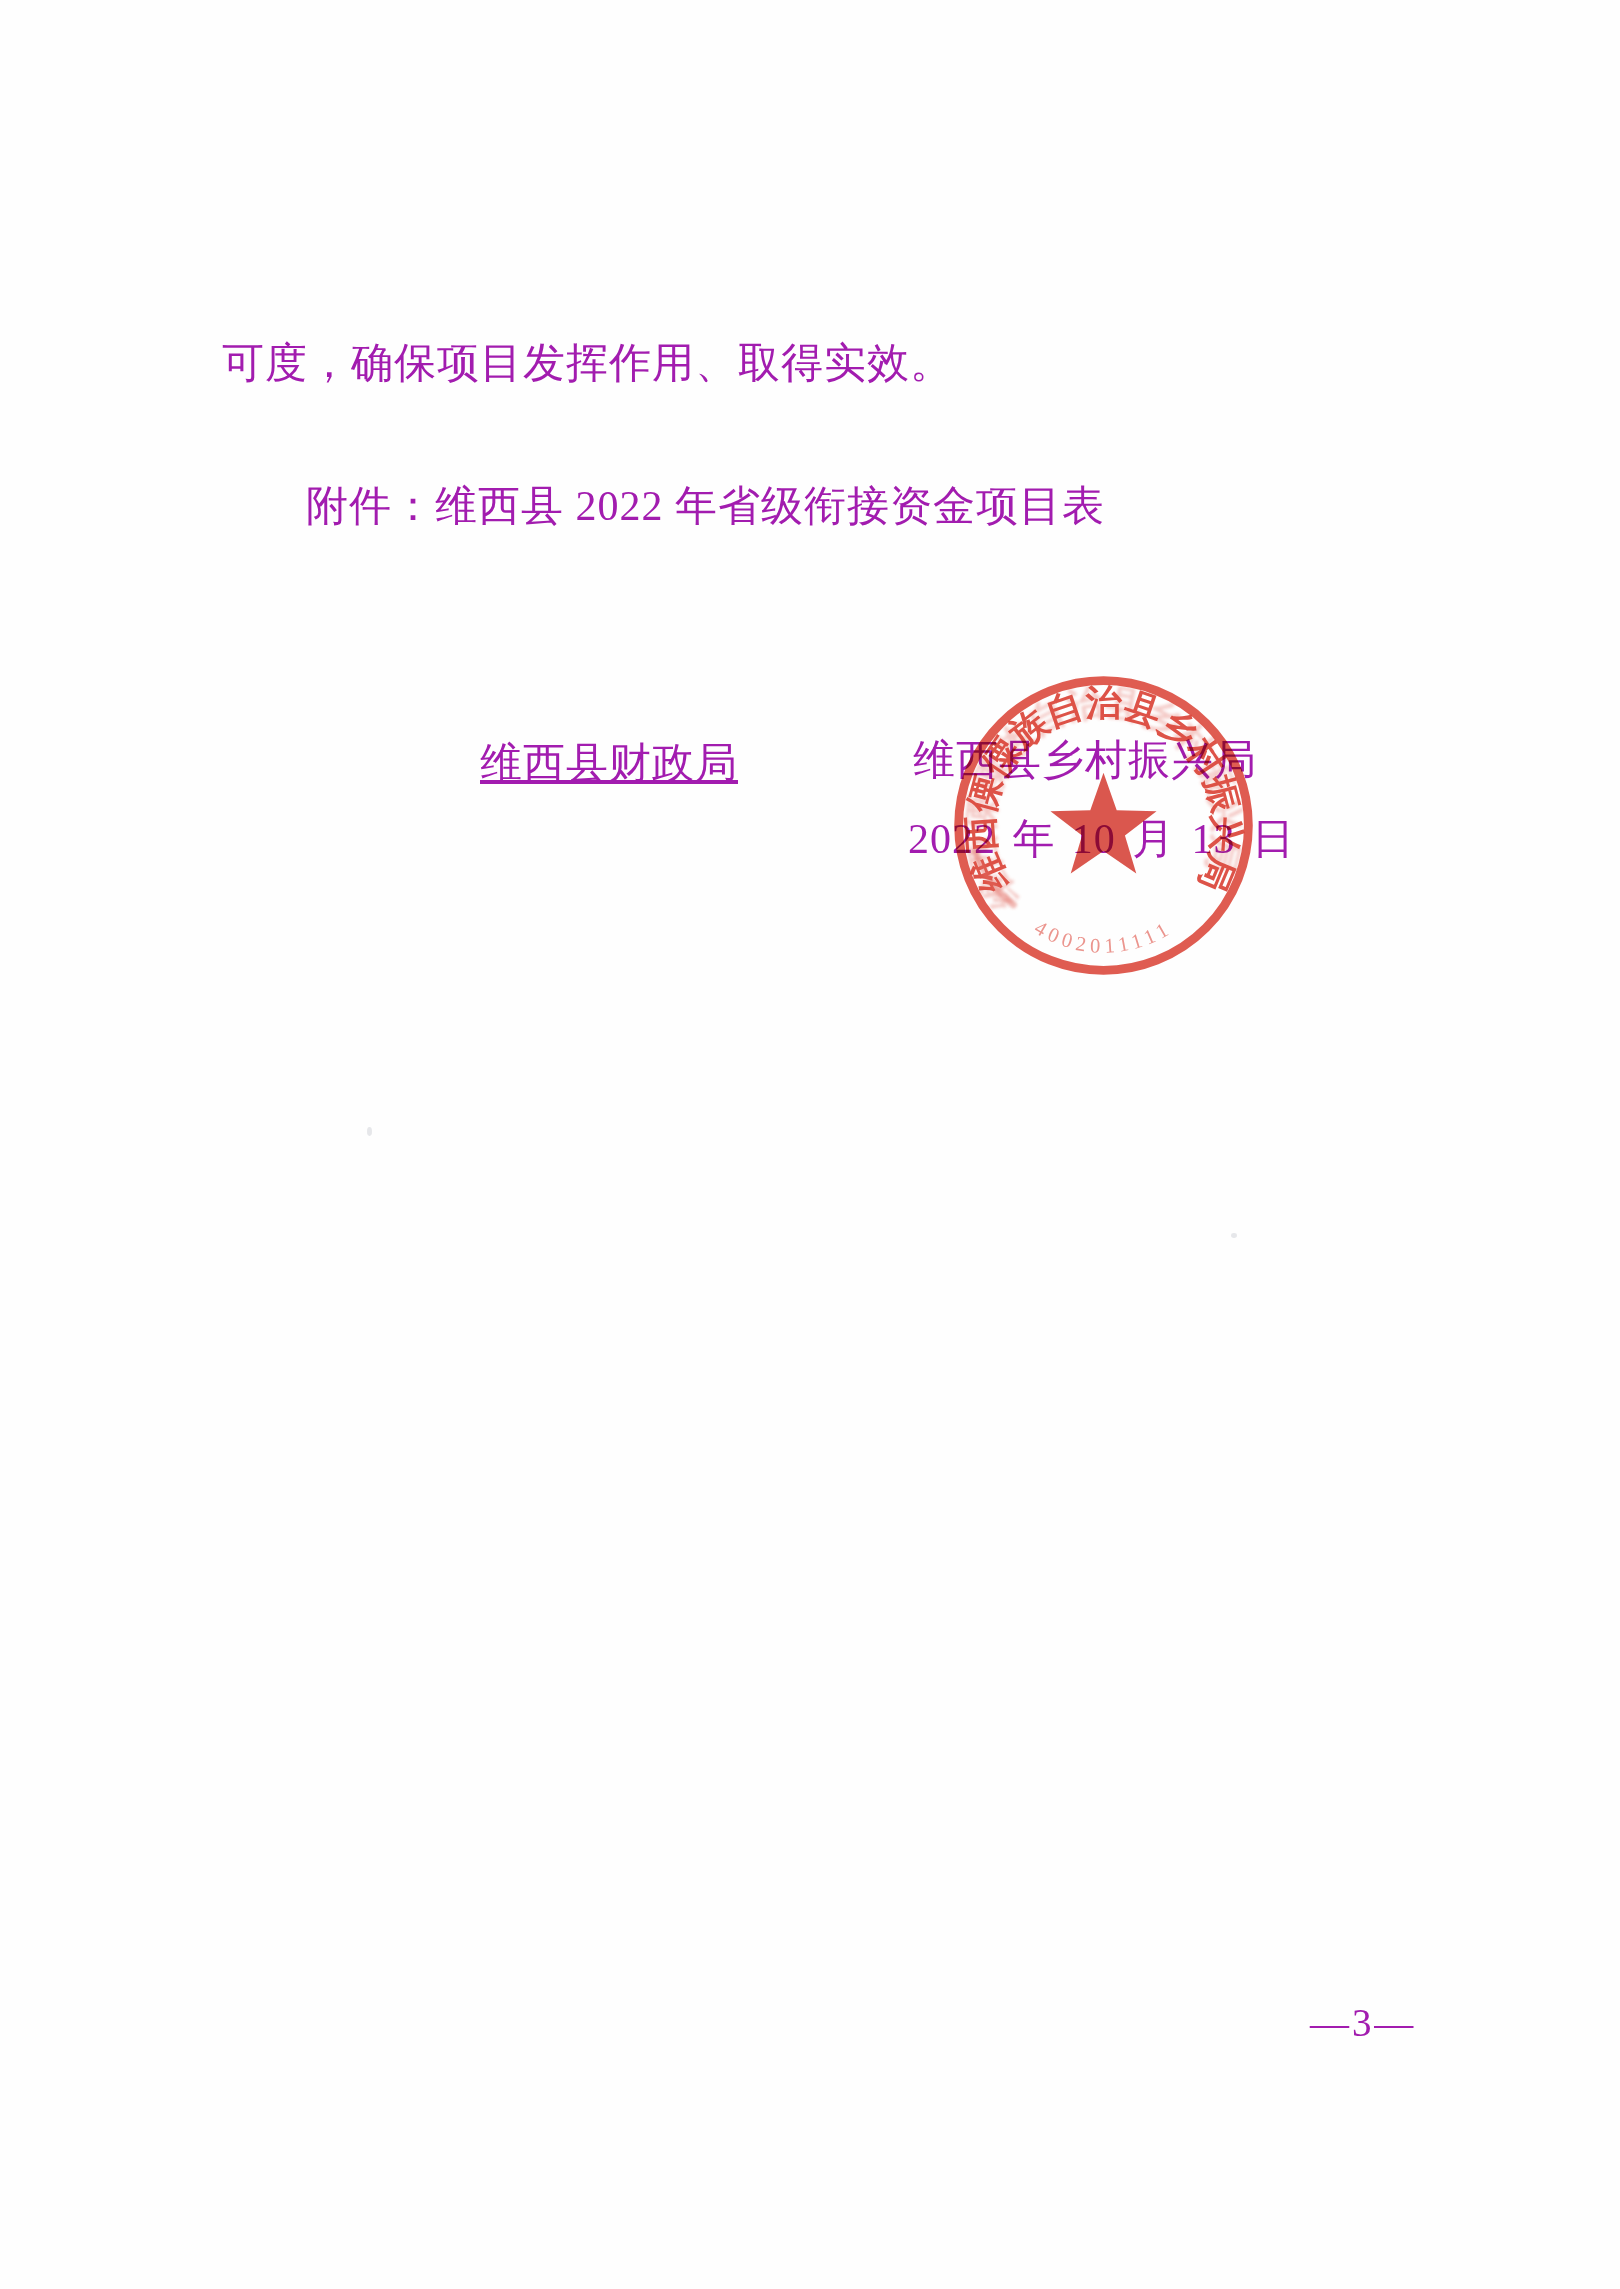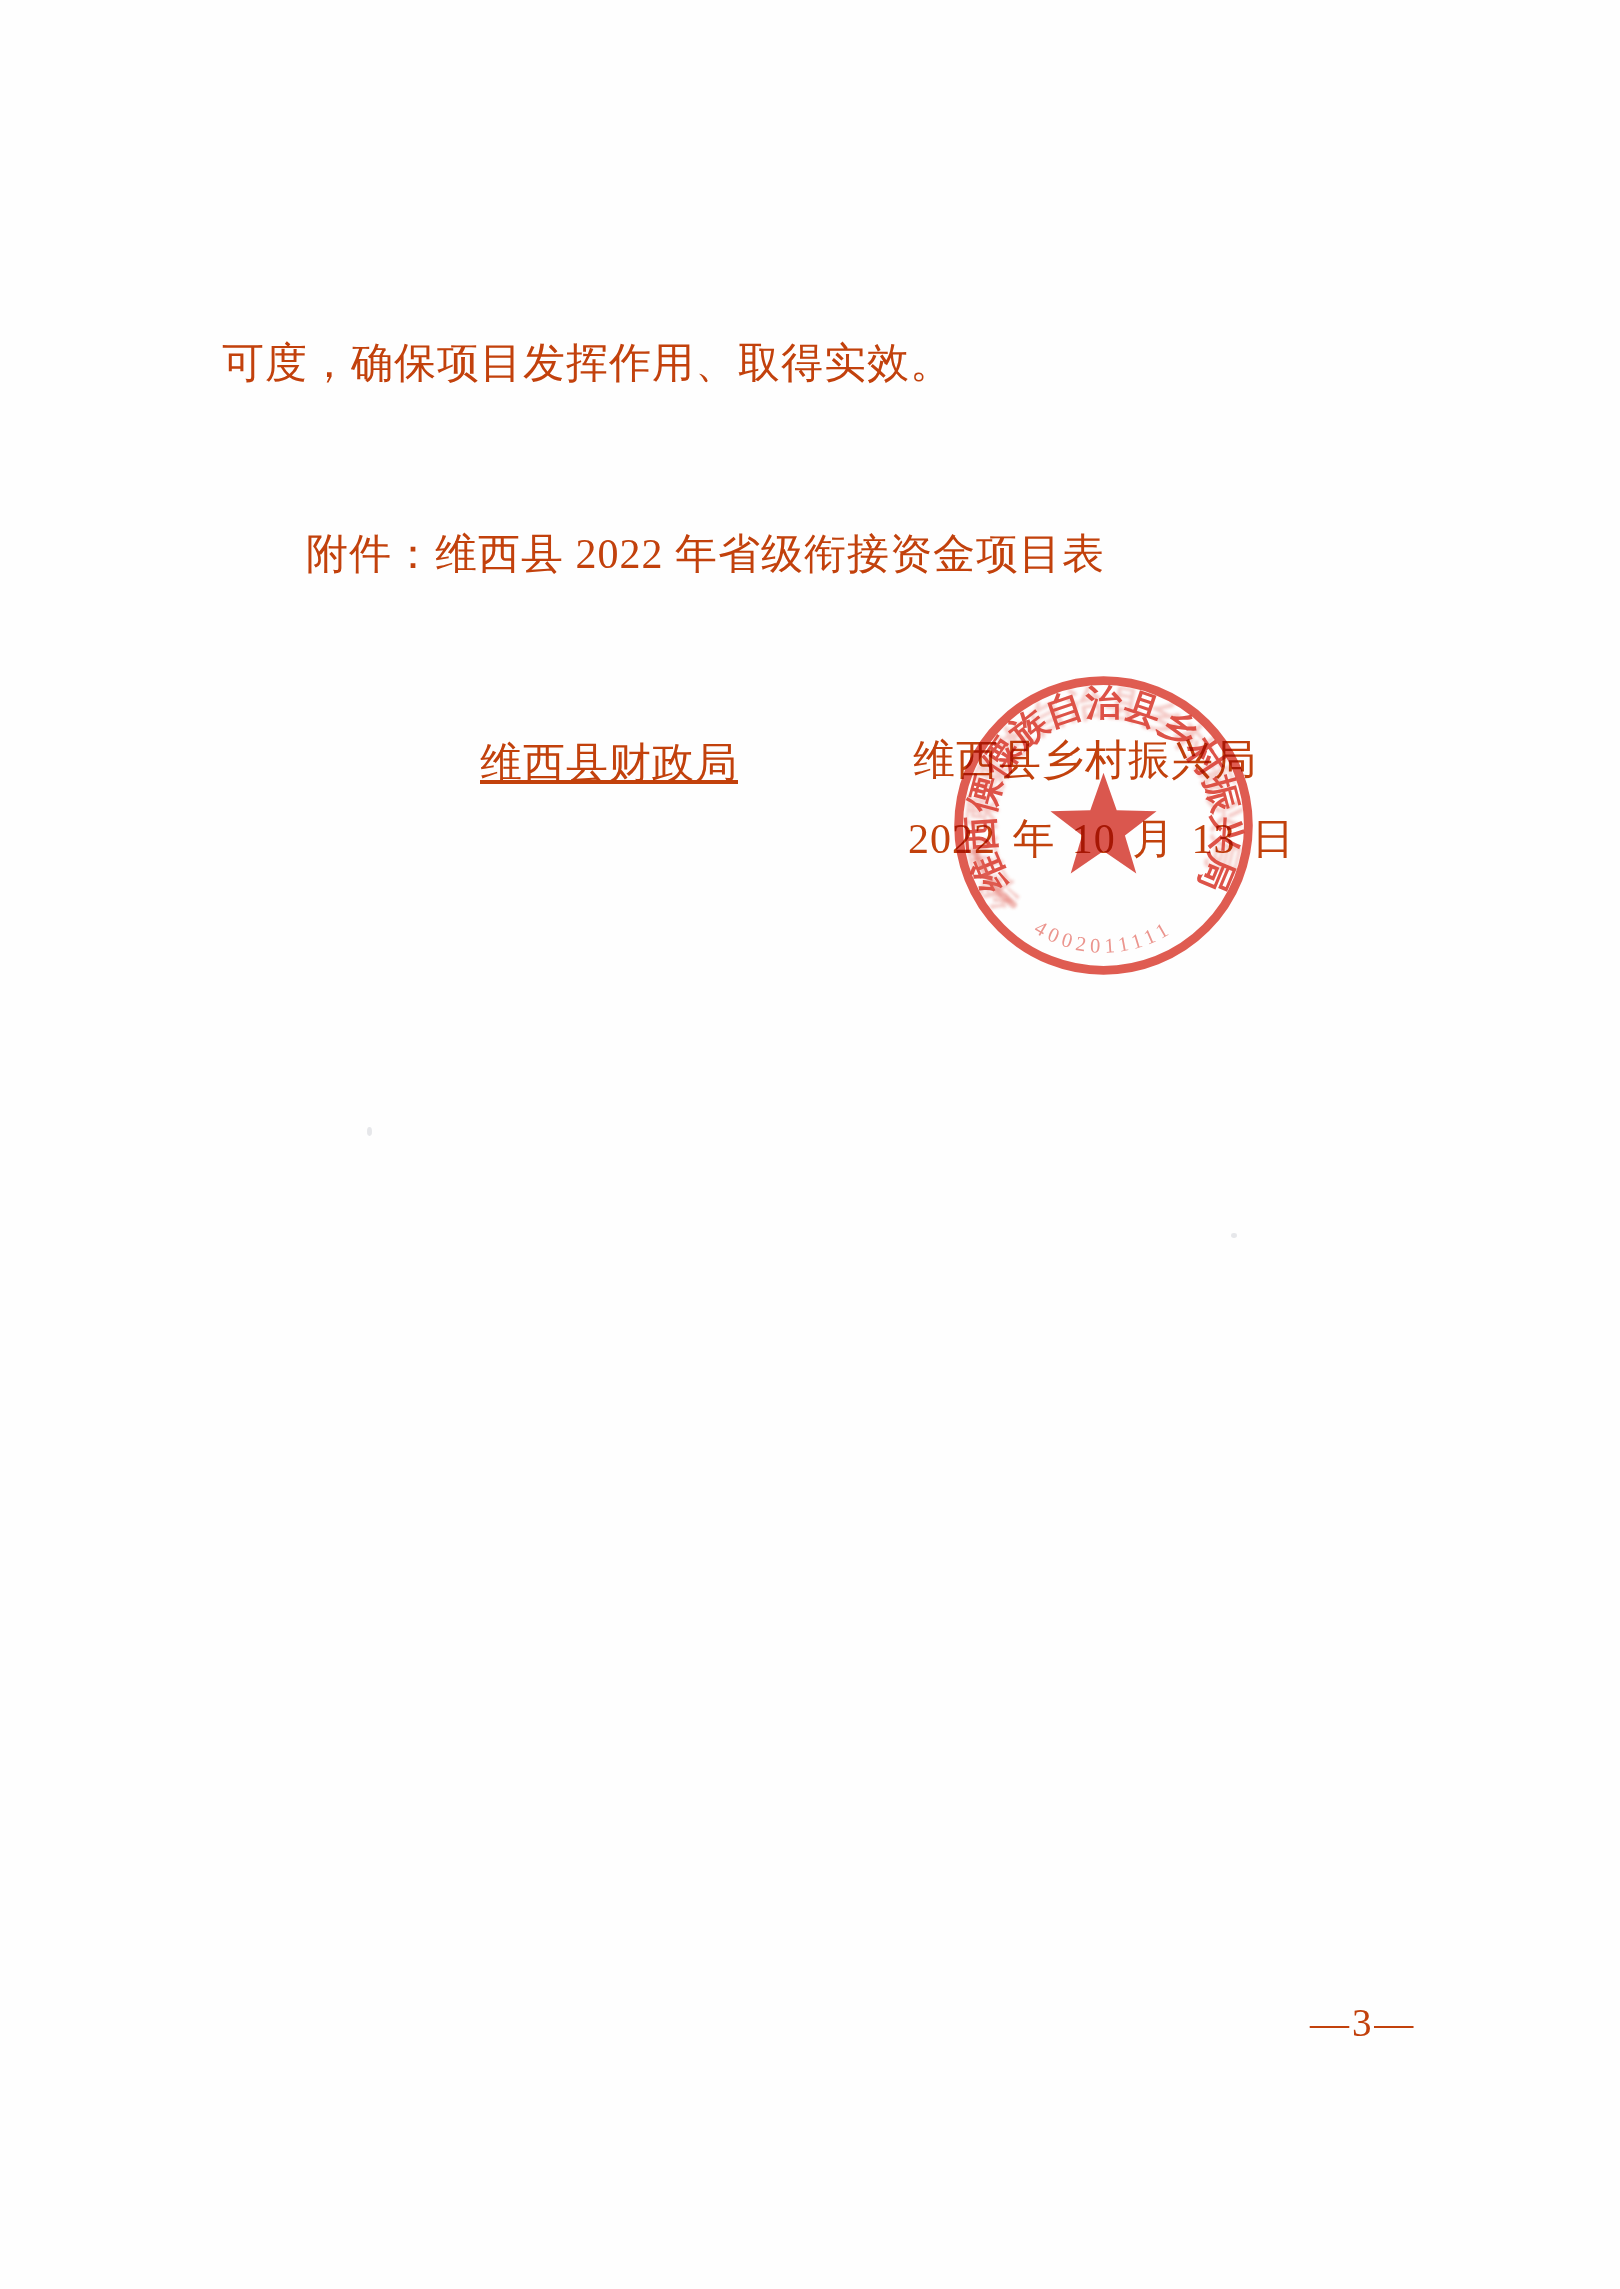--- a/index.html
+++ b/index.html
@@ -14,25 +14,25 @@
     background: #fefefe;
     overflow: hidden;
     font-family: "Liberation Serif", "DejaVu Serif", serif;
     color: #1e1e1e;
   }
   .txt {
     position: absolute;
     white-space: nowrap;
     font-size: 42px;
     line-height: 1.15;
-    color: #c2410c;
+    color: #a21caf;
     letter-spacing: 1px;
   }
   .paragraph     { left: 222px;  top: 339px; }
-  .attachment    { left: 306px;  top: 482px; margin-top: 48px; }
+  .attachment    { left: 306px;  top: 482px; }
   .org-left      { left: 480px;  top: 739px; text-decoration: underline; }
   .org-right     { left: 913px;  top: 736px; }
   .date-line     { left: 908px;  top: 815px; word-spacing: 4.9px; }
   .page-number   { left: 1310px; top: 2001px; font-size: 39px; letter-spacing: 2.9px; }
 
   .seal {
     position: absolute;
     left: 942px;
     top: 664px;
     width: 323px;

